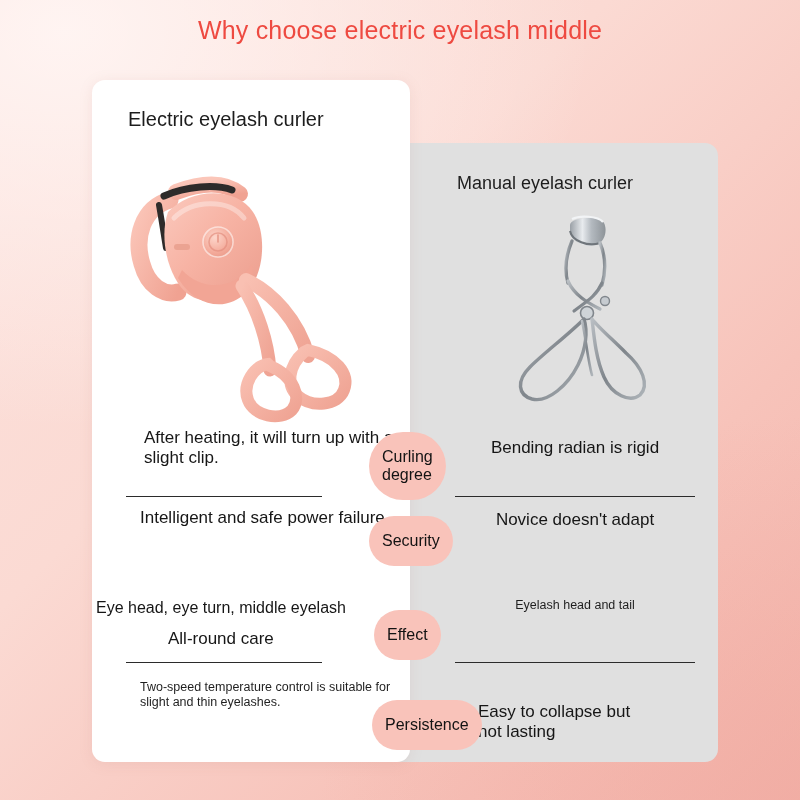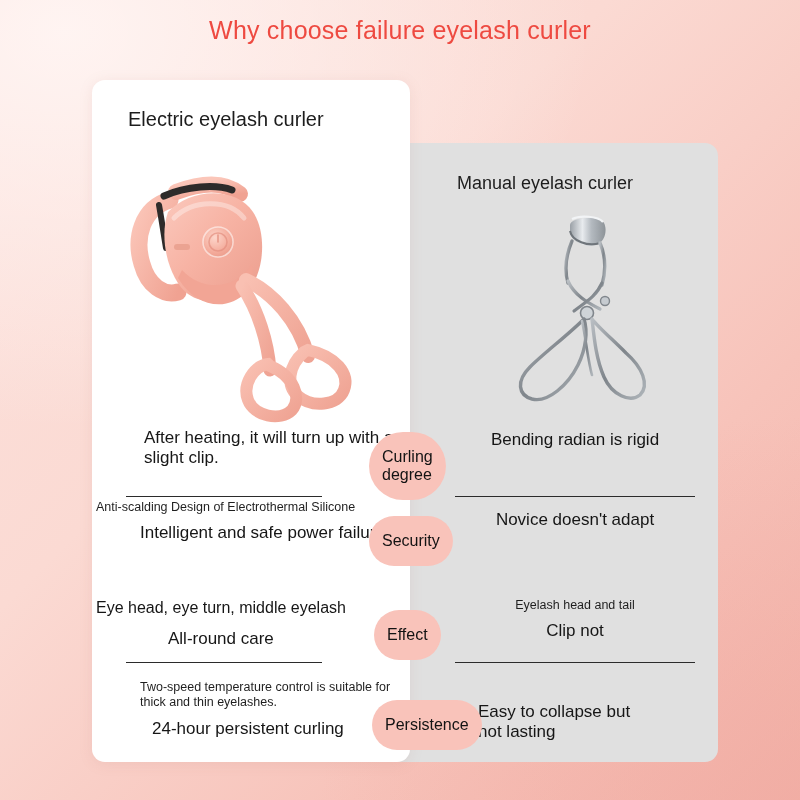--- a/index.html
+++ b/index.html
@@ -129,21 +129,21 @@
   .pill-0 { left: 369px; top: 432px; }
   .pill-1 { left: 369px; top: 516px; }
   .pill-2 { left: 374px; top: 610px; }
   .pill-3 { left: 372px; top: 700px; text-align: center; }
 </style>
 </head>
 <body>
 
 <div class="bg-wash"></div>
 
-<div class="page-title">Why choose failure eyelash curler</div>
+<div class="page-title">Why choose electric eyelash middle</div>
 
 <div class="panel-manual"></div>
 
 <div class="panel-electric"></div>
 
 <div class="heading-electric">Electric eyelash curler</div>
 <div class="heading-manual">Manual eyelash curler</div>
 
 <div class="product-electric">
   <svg viewBox="0 0 270 265" width="270" height="265">
@@ -242,53 +242,50 @@
 </div>
 
 <div class="rows-left">
 
   <div class="row row-l0">
     <div class="txt-big l-indent">After heating, it will turn up with a slight clip.</div>
     <div class="divider left d-l0"></div>
   </div>
 
   <div class="row row-l1">
-    <div class="txt-small">Anti-scalding Design of Electrothermal Silicone</div>
     <div class="txt-big l-indent2" style="margin-top:8px;">Intelligent and safe power failure</div>
     <div class="divider left d-l1"></div>
   </div>
 
   <div class="row row-l2">
     <div class="txt-big-sm">Eye head, eye turn, middle eyelash</div>
     <div class="txt-big" style="margin-top:12px; margin-left:72px;">All-round care</div>
 
   </div>
 
   <div class="row row-l3">
-    <div class="txt-small l-indent2" style="margin-top:4px;">Two-speed temperature control is suitable for thick and thin eyelashes.</div>
-    <div class="txt-big" style="margin-top:8px; margin-left:56px;">24-hour persistent curling</div>
+    <div class="txt-small l-indent2" style="margin-top:4px;">Two-speed temperature control is suitable for slight and thin eyelashes.</div>
   </div>
 
 </div>
 
 <div class="rows-right">
 
   <div class="row row-r0">
-    <div class="txt-big r-center" style="margin-top:2px;">Bending radian is rigid</div>
+    <div class="txt-big r-center" style="margin-top:10px;">Bending radian is rigid</div>
     <div class="divider right d-r0"></div>
   </div>
 
   <div class="row row-r1">
     <div class="txt-big r-center" style="margin-top:10px;">Novice doesn't adapt</div>
     <div class="divider right d-r1"></div>
   </div>
 
   <div class="row row-r2">
     <div class="txt-small r-center">Eyelash head and tail</div>
-    <div class="txt-big r-center" style="margin-top:8px;">Clip not</div>
 
   </div>
 
   <div class="row row-r3">
     <div class="txt-big" style="margin-top:26px; margin-left:38px; width:180px;">Easy to collapse but not lasting</div>
   </div>
 
 </div>
 
 <div class="pill pill-0">Curling

